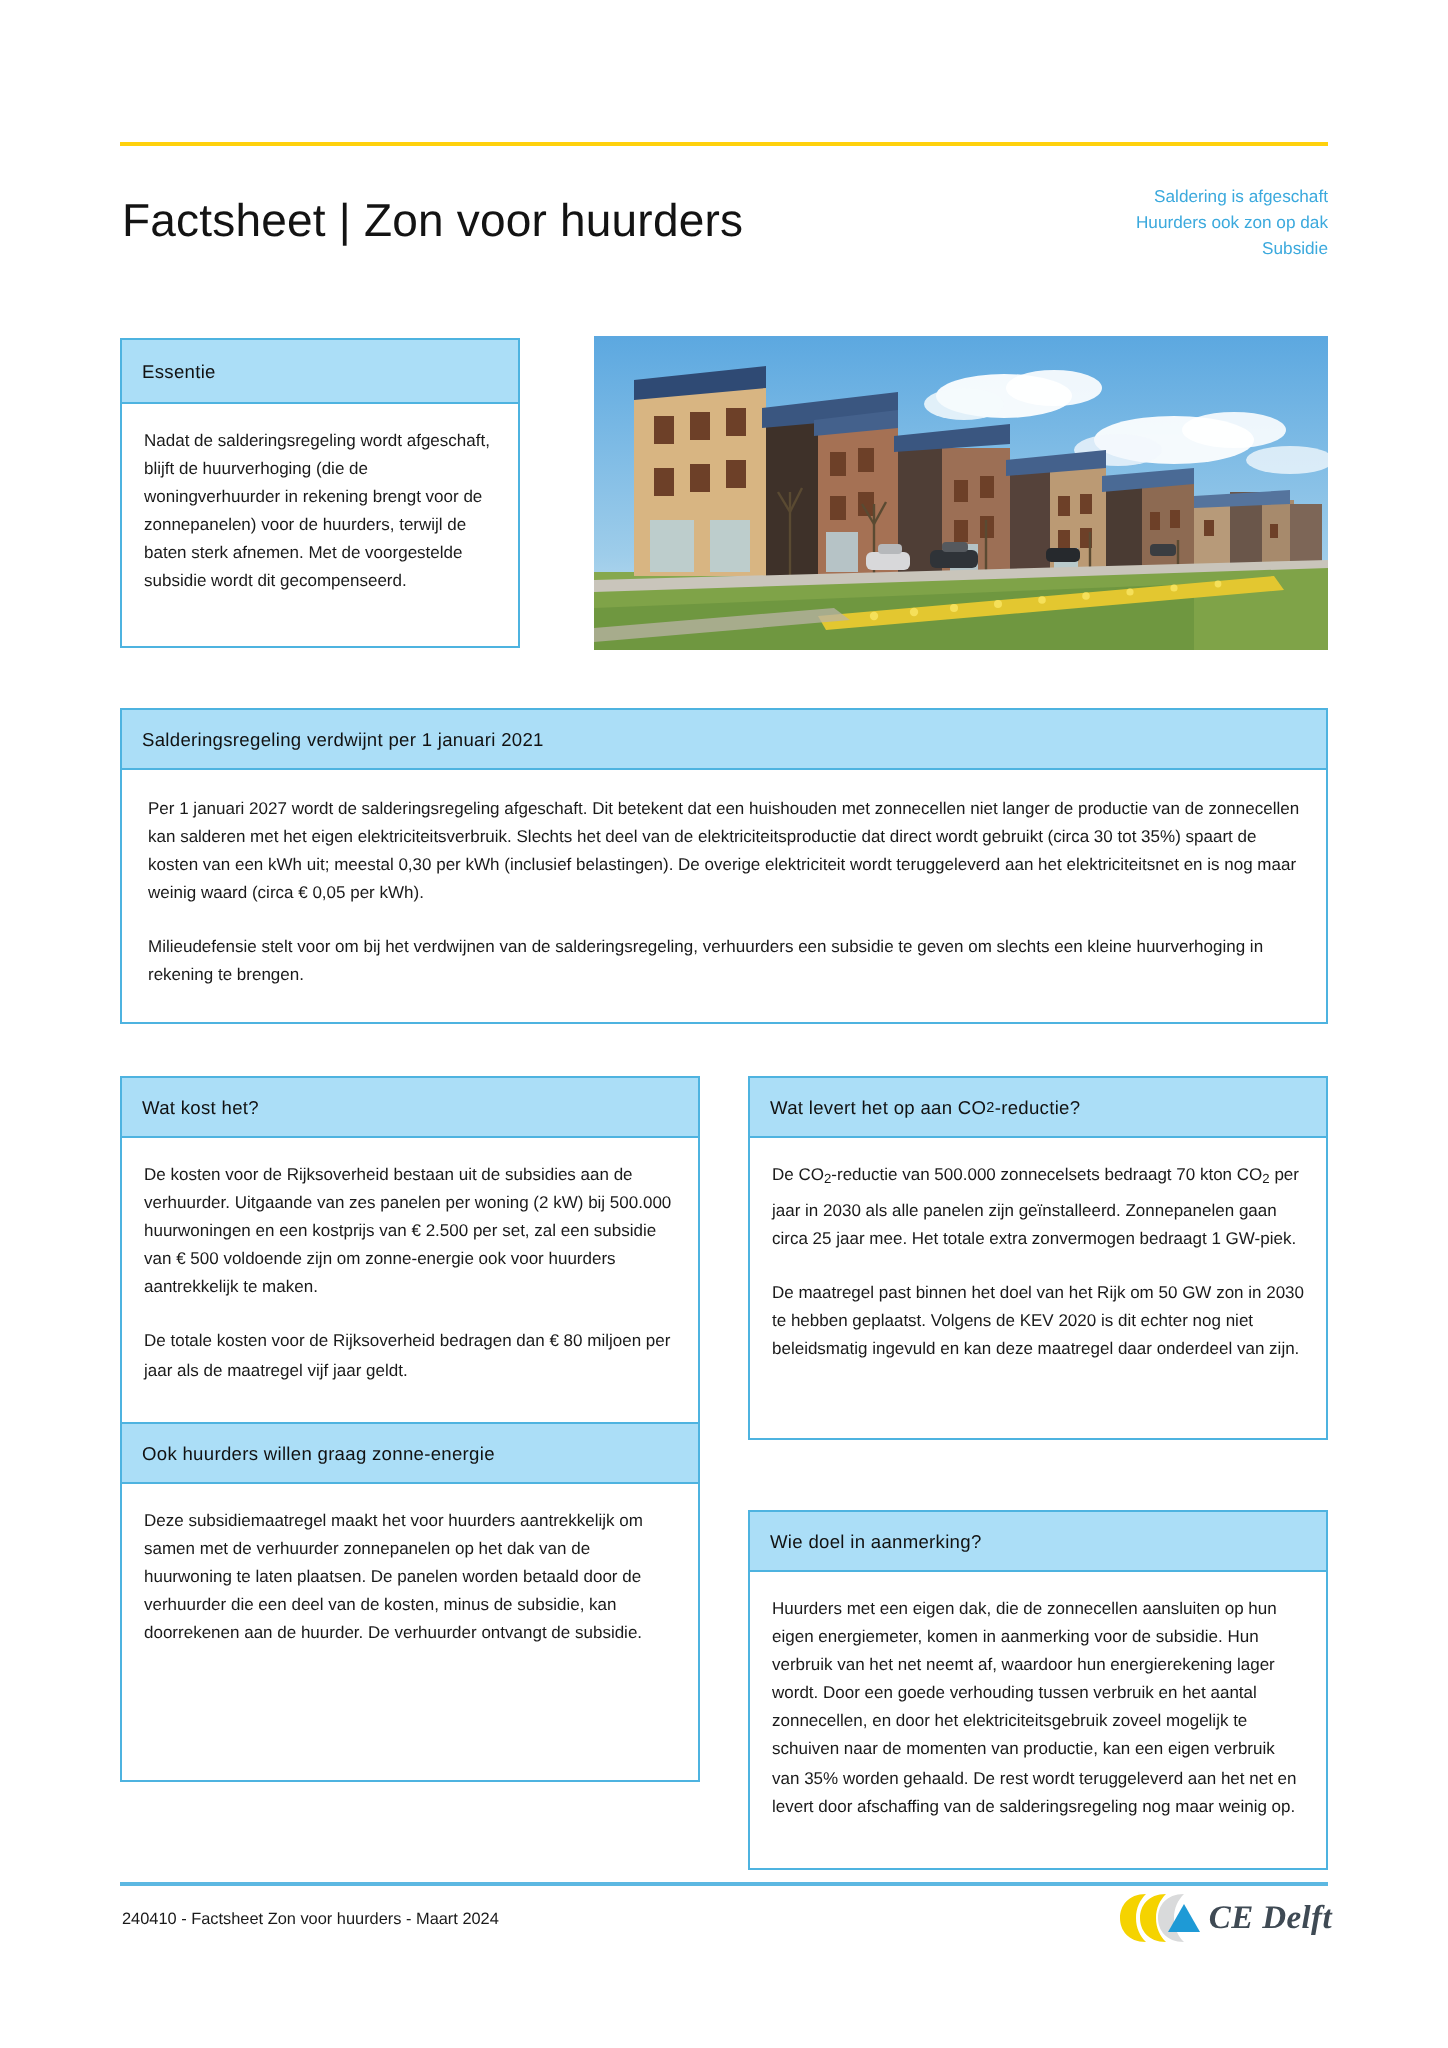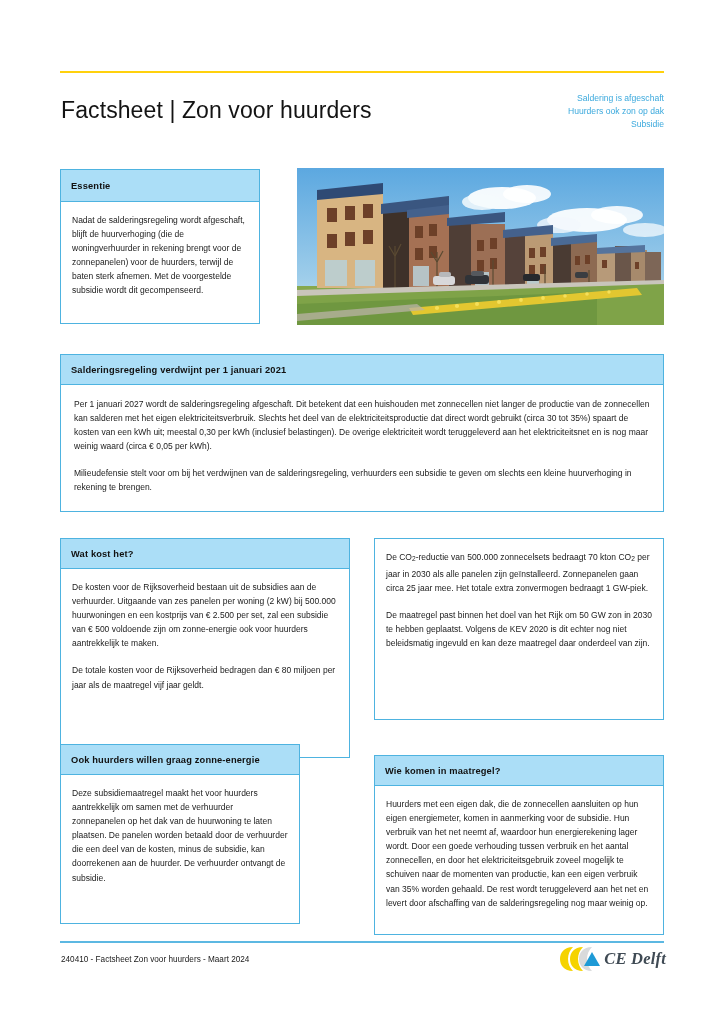--- a/index.html
+++ b/index.html
@@ -62,21 +62,21 @@
     position: absolute;
     border: 1px solid #4eb3e0;
     box-sizing: border-box;
     background: #ffffff;
   }
   .panel-head {
     background: #abdef7;
     border-bottom: 1px solid #4eb3e0;
     box-sizing: border-box;
     font-size: 9.3px;
-    font-weight: bold;
+    font-weight: normal;
     color: #111111;
     display: flex;
     align-items: center;
     padding: 0 10px;
     letter-spacing: 0.15px;
   }
   .panel-body {
     padding: 11px 11px 10px 11px;
     font-size: 8.5px;
     line-height: 14.1px;
@@ -101,21 +101,21 @@
   .photo svg { display: block; }
 
   
   #saldering { left: 60px; top: 354px; width: 604px; height: 158px; }
   #saldering .panel-head { height: 30px; }
   #saldering .panel-body { padding: 12px 13px; }
 
   
   #kosten   { left: 60px;  top: 538px; width: 290px; height: 220px; }
   #co2      { left: 374px; top: 538px; width: 290px; height: 182px; }
-  #willen   { left: 60px;  top: 744px; width: 240px; height: 180px; }
+  #willen   { left: 60px;  top: 711px; width: 290px; height: 180px; }
   #aanmerking { left: 374px; top: 755px; width: 290px; height: 180px; }
   #kosten .panel-head, #co2 .panel-head,
   #willen .panel-head, #aanmerking .panel-head { height: 30px; }
 
   .sub { font-size: 0.78em; vertical-align: -0.22em; }
 
   
   .footer-rule {
     position: absolute;
     left: 60px;
@@ -310,35 +310,40 @@
 
   <div class="panel" id="kosten">
     <div class="panel-head">Wat kost het?</div>
     <div class="panel-body">
       <p>De kosten voor de Rijksoverheid bestaan uit de subsidies aan de verhuurder. Uitgaande van zes panelen per woning (2 kW) bij 500.000 huurwoningen en een kostprijs van € 2.500 per set, zal een subsidie van € 500 voldoende zijn om zonne-energie ook voor huurders aantrekkelijk te maken.</p>
       <p>De totale kosten voor de Rijksoverheid bedragen dan € 80 miljoen per jaar als de maatregel vijf jaar geldt.</p>
     </div>
   </div>
 
   <div class="panel" id="co2">
+    <div class="panel-head">
+      <span>Wat levert het op aan CO</span>
+        <span class="sub">2</span>
+        <span>-reductie?</span>
+    </div>
     <div class="panel-body">
       <p><span>De CO</span><span class="sub">2</span><span>-reductie van 500.000 zonnecelsets bedraagt 70 kton CO</span><span class="sub">2</span><span> per jaar in 2030 als alle panelen zijn geïnstalleerd. Zonnepanelen gaan circa 25 jaar mee. Het totale extra zonvermogen bedraagt 1 GW-piek.</span></p>
       <p>De maatregel past binnen het doel van het Rijk om 50 GW zon in 2030 te hebben geplaatst. Volgens de KEV 2020 is dit echter nog niet beleidsmatig ingevuld en kan deze maatregel daar onderdeel van zijn.</p>
     </div>
   </div>
 
   <div class="panel" id="willen">
     <div class="panel-head">Ook huurders willen graag zonne-energie</div>
     <div class="panel-body">
       <p>Deze subsidiemaatregel maakt het voor huurders aantrekkelijk om samen met de verhuurder zonnepanelen op het dak van de huurwoning te laten plaatsen. De panelen worden betaald door de verhuurder die een deel van de kosten, minus de subsidie, kan doorrekenen aan de huurder. De verhuurder ontvangt de subsidie.</p>
     </div>
   </div>
 
   <div class="panel" id="aanmerking">
-    <div class="panel-head">Wie komen in maatregel?</div>
+    <div class="panel-head">Wie doel in aanmerking?</div>
     <div class="panel-body">
       <p>Huurders met een eigen dak, die de zonnecellen aansluiten op hun eigen energiemeter, komen in aanmerking voor de subsidie. Hun verbruik van het net neemt af, waardoor hun energierekening lager wordt. Door een goede verhouding tussen verbruik en het aantal zonnecellen, en door het elektriciteitsgebruik zoveel mogelijk te schuiven naar de momenten van productie, kan een eigen verbruik van 35% worden gehaald. De rest wordt teruggeleverd aan het net en levert door afschaffing van de salderingsregeling nog maar weinig op.</p>
     </div>
   </div>
 
   <div class="footer-rule"></div>
   <div class="footer-text">240410 - Factsheet Zon voor huurders - Maart 2024</div>
   <div class="logo">
     <svg width="44" height="30" viewBox="0 0 44 30">
       <path d="M14 3 C5 3 1 9 1 15 C1 21 5 27 14 27 C11 24 9 20 9 15 C9 10 11 6 14 3 Z" fill="#f5d300"></path>

